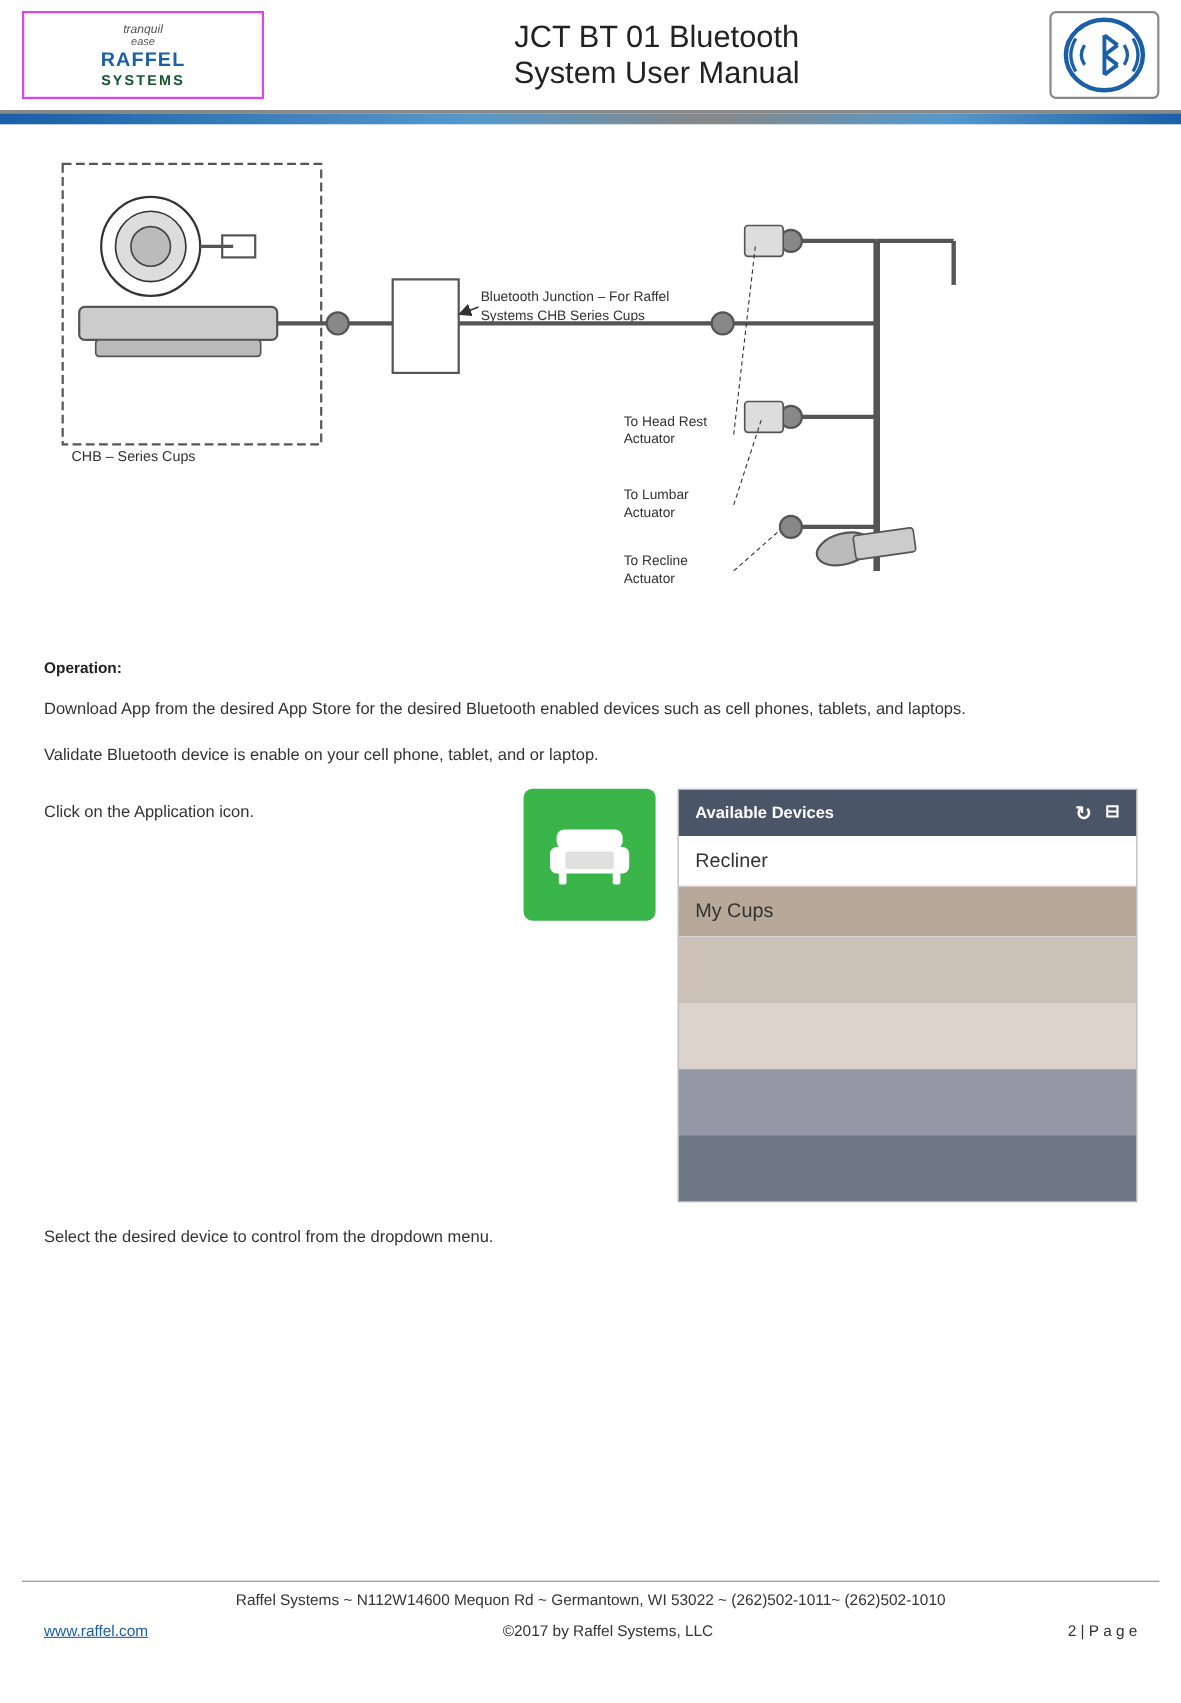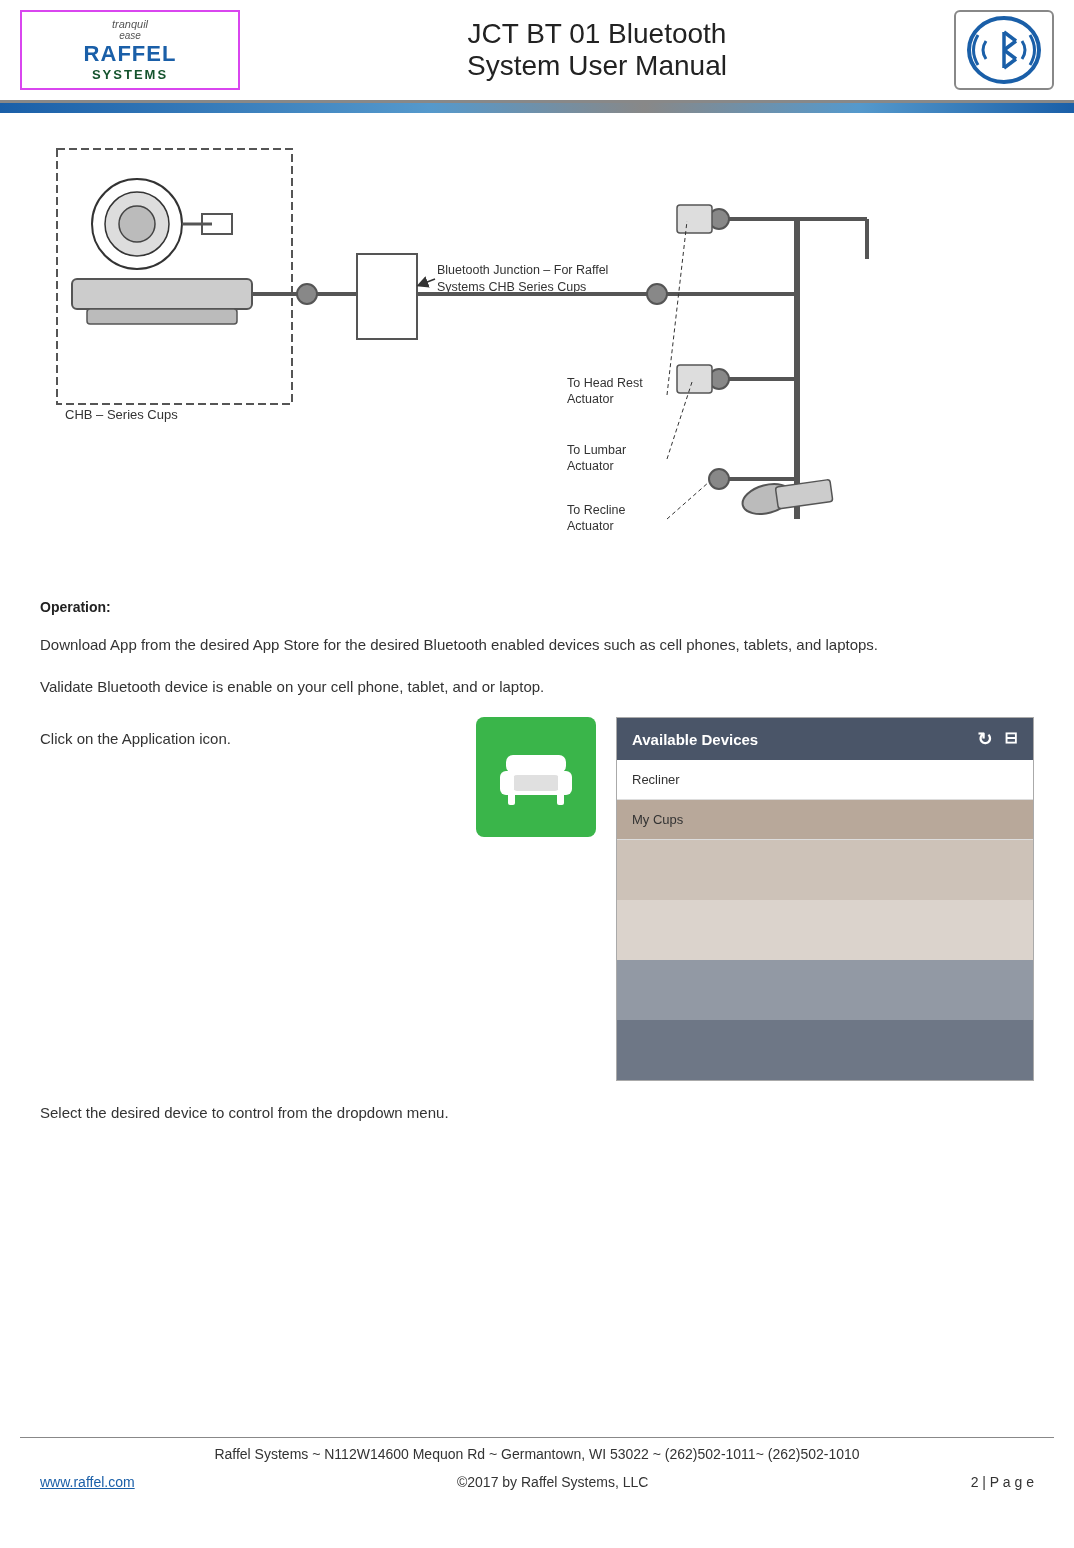--- a/index.html
+++ b/index.html
@@ -34,21 +34,21 @@
       display: flex;
       flex-direction: column;
       align-items: center;
     }
     .logo-tranquil {
       font-size: 11px;
       color: #555;
       font-style: italic;
     }
     .logo-raffel {
-      font-size: 22px;
+      font-size: 18px;
       font-weight: 900;
       color: #1a5fa8;
       letter-spacing: 1px;
     }
     .logo-systems {
       font-size: 13px;
       font-weight: bold;
       color: #14532d;
       letter-spacing: 2px;
     }
@@ -160,21 +160,21 @@
       justify-content: space-between;
       font-size: 15px;
       font-weight: bold;
     }
     .devices-header-icons {
       display: flex;
       gap: 12px;
     }
     .device-item {
       padding: 12px 15px;
-      font-size: 13px;
+      font-size: 18px;
       border-bottom: 1px solid #ddd;
       background: #fff;
       color: #333;
     }
     .device-item.selected {
       background: #b8a89a;
     }
     .device-item-empty {
       padding: 30px 15px;
       background: #b8a89a;

